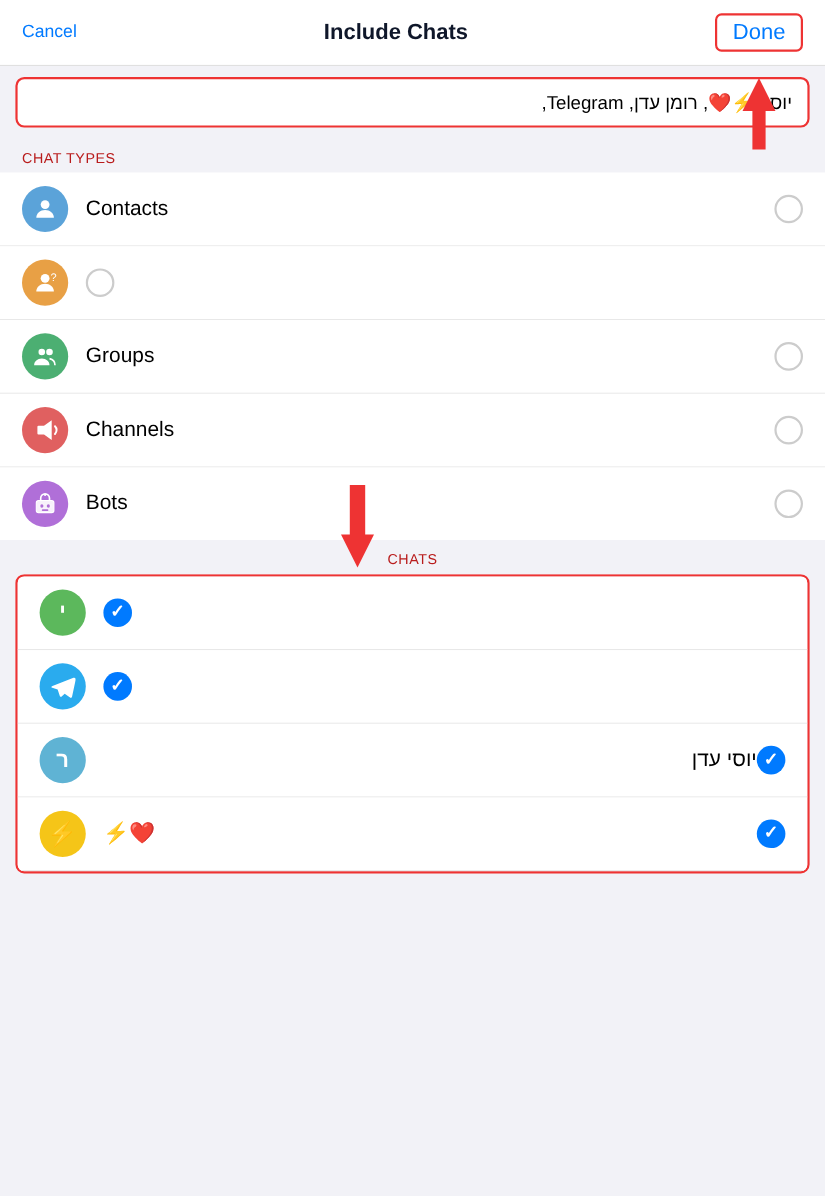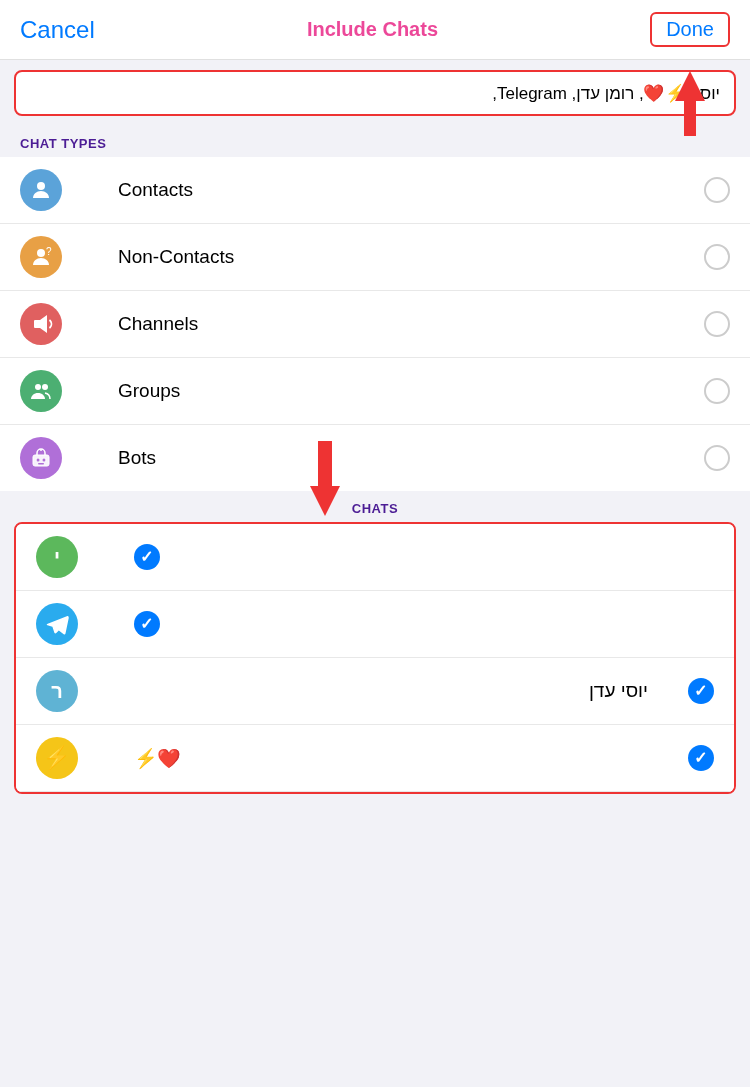--- a/index.html
+++ b/index.html
@@ -18,28 +18,28 @@
       height: 60px;
       display: flex;
       align-items: center;
       justify-content: space-between;
       padding: 0 20px;
       border-bottom: 1px solid #e0e0e0;
     }
 
     .nav-cancel {
       color: #007aff;
-      font-size: 24px;
+      font-size: 16px;
       cursor: pointer;
     }
 
     .nav-title {
       font-size: 20px;
       font-weight: 600;
-      color: #ec4899;
+      color: #0f172a;
     }
 
     .nav-done {
       color: #007aff;
       font-size: 20px;
       font-weight: 400;
       border: 2px solid #e33;
       padding: 4px 14px;
       border-radius: 6px;
       cursor: pointer;
@@ -65,41 +65,40 @@
 
     .chips-bar-text {
       direction: rtl;
       font-size: 17px;
     }
 
     
     .section-header {
       padding: 10px 20px 6px;
       font-size: 13px;
-      color: #4c1d95;
+      color: #b91c1c;
       letter-spacing: 0.5px;
-      font-weight: 700;
+      font-weight: 400;
       background: #f2f2f7;
     }
 
     
     .list-section {
       background: #fff;
       margin: 0;
     }
 
     
     .list-item {
       display: flex;
       align-items: center;
       padding: 12px 20px;
       border-bottom: 1px solid #e8e8e8;
       background: #fff;
       min-height: 58px;
-      gap: 40px;
     }
 
     .list-item:last-child {
       border-bottom: none;
       justify-content: space-between;
     }
 
     
     .icon-circle {
       width: 42px;
@@ -248,45 +247,44 @@
     </div>
 
     <div class="list-item">
       <div class="icon-circle icon-orange">
         <svg class="icon-svg" viewBox="0 0 24 24" fill="white">
           <circle cx="12" cy="8" r="4"></circle>
           <path d="M4 20c0-4 3.6-7 8-7s8 3 8 7" fill="white"></path>
           <text x="17" y="10" font-size="10" fill="white">?</text>
         </svg>
       </div>
-      <span class="item-label">Non-Contacts</span>
-      <div class="radio-unchecked"></div>
-    </div>
-
-    <div class="list-item">
-      <div class="icon-circle icon-salmon">
-        <svg class="icon-svg" viewBox="0 0 24 24" fill="white">
-          <path d="M18 3l-7 5H6a1 1 0 0 0-1 1v6a1 1 0 0 0 1 1h5l7 5V3z"></path>
-          <path d="M21 8.5a5 5 0 0 1 0 7" stroke="white" stroke-width="1.8" fill="none" stroke-linecap="round"></path>
-        </svg>
-      </div>
-      <span class="item-label">Channels</span>
       <div class="radio-unchecked"></div>
     </div>
 
     <div class="list-item">
       <div class="icon-circle icon-green">
         <svg class="icon-svg" viewBox="0 0 24 24" fill="white">
           <circle cx="9" cy="8" r="3"></circle>
           <circle cx="16" cy="8" r="3"></circle>
           <path d="M2 20c0-3.3 3-6 7-6s7 2.7 7 6" fill="white"></path>
           <path d="M16 14c2.5 0.5 5 2 5 6" fill="none" stroke="white" stroke-width="1.5"></path>
         </svg>
       </div>
       <span class="item-label">Groups</span>
+      <div class="radio-unchecked"></div>
+    </div>
+
+    <div class="list-item">
+      <div class="icon-circle icon-salmon">
+        <svg class="icon-svg" viewBox="0 0 24 24" fill="white">
+          <path d="M18 3l-7 5H6a1 1 0 0 0-1 1v6a1 1 0 0 0 1 1h5l7 5V3z"></path>
+          <path d="M21 8.5a5 5 0 0 1 0 7" stroke="white" stroke-width="1.8" fill="none" stroke-linecap="round"></path>
+        </svg>
+      </div>
+      <span class="item-label">Channels</span>
       <div class="radio-unchecked"></div>
     </div>
 
     <div class="list-item">
       <div class="icon-circle icon-purple">
         <svg class="icon-svg" viewBox="0 0 24 24" fill="white">
           <rect x="4" y="9" width="16" height="11" rx="2" fill="white" opacity="0.9"></rect>
           <rect x="4" y="9" width="16" height="11" rx="2" fill="none" stroke="white" stroke-width="1"></rect>
           <circle cx="9" cy="14" r="1.5" fill="#b06fd8"></circle>
           <circle cx="15" cy="14" r="1.5" fill="#b06fd8"></circle>

